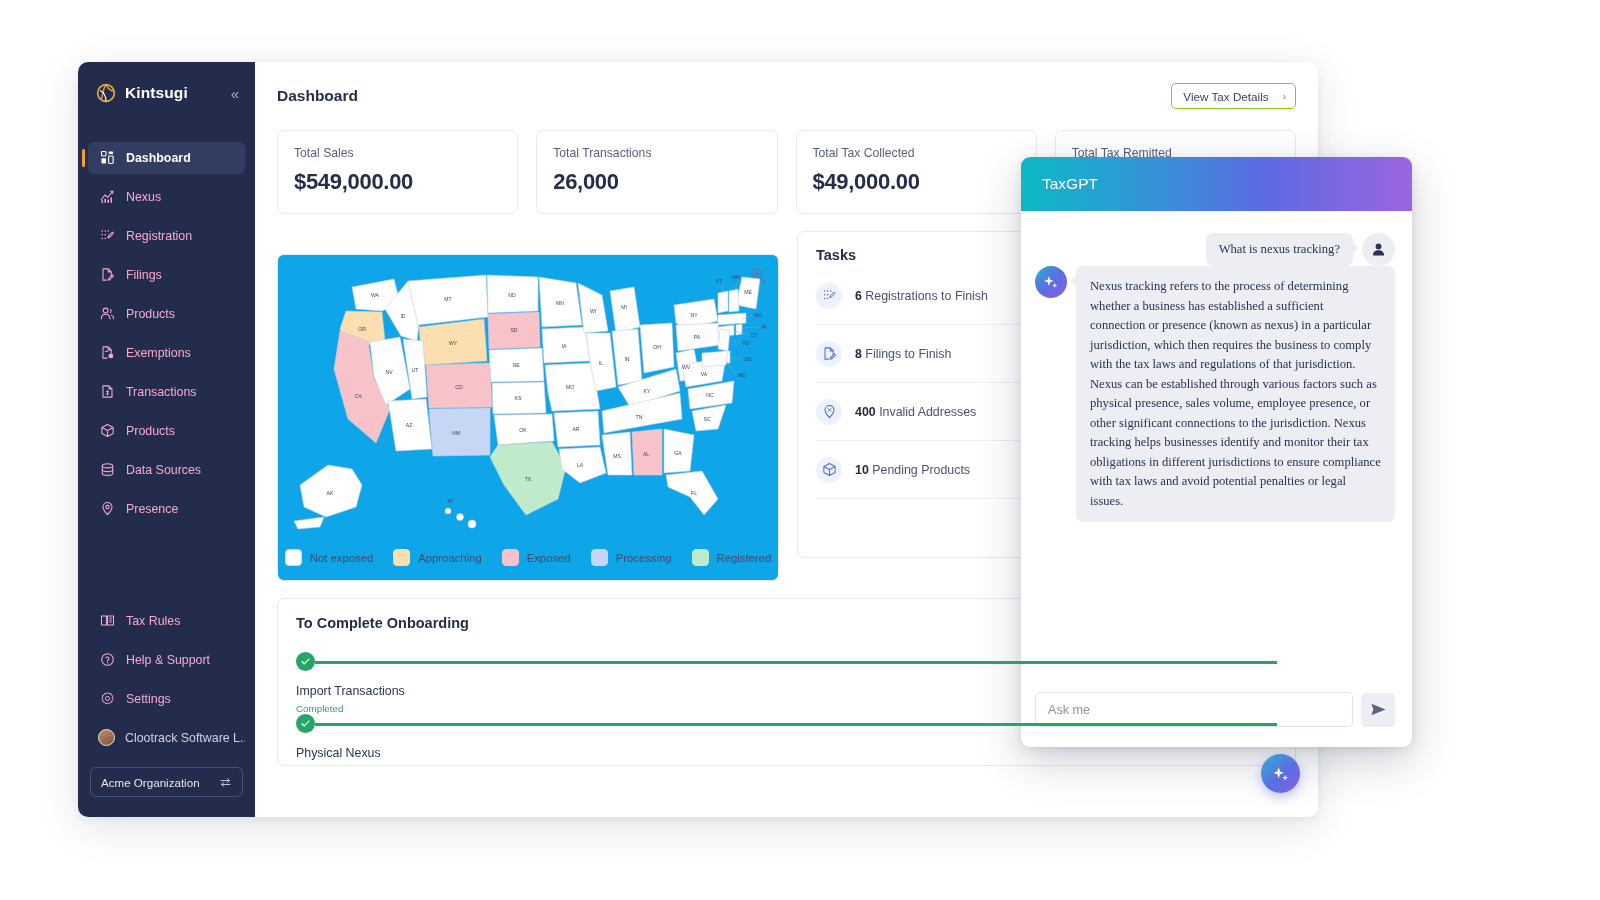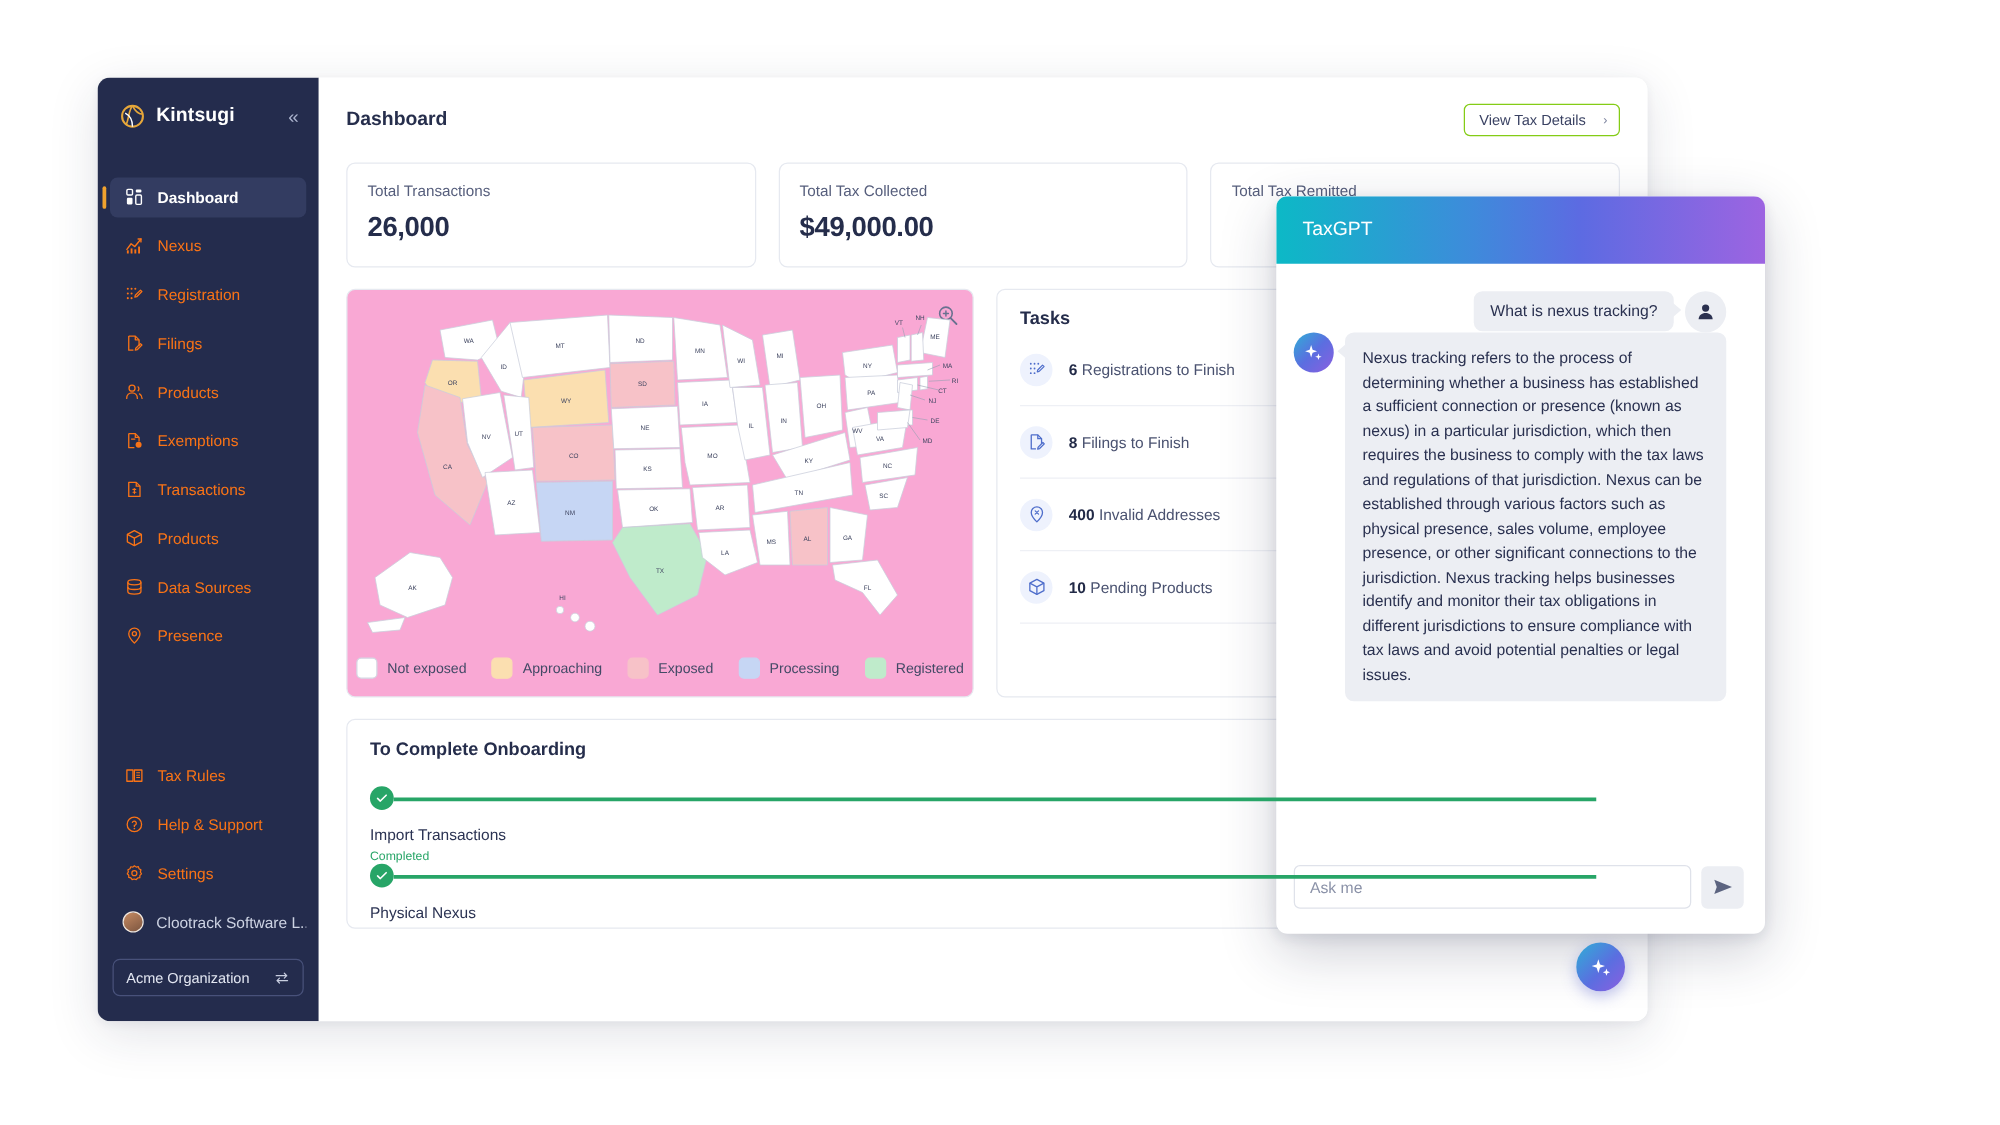--- a/index.html
+++ b/index.html
@@ -41,21 +41,21 @@
   }
   .collapse-btn {
     color: #aab2cc; font-size: 15px; line-height: 1;
     cursor: pointer; padding: 2px 2px;
   }
   .nav { margin-top: 14px; display: flex; flex-direction: column; }
   .nav-item {
     position: relative; display: flex; align-items: center;
     gap: 11px; height: 32px; margin: 3.5px 10px;
     padding-left: 12px; border-radius: 6px;
-    color: #f97316; font-size: 12.4px; cursor: pointer;
+    color: #f9a8d4; font-size: 12.4px; cursor: pointer;
   }
   .nav-item .ico { width: 15px; height: 15px; flex-shrink: 0; display: block; }
   .nav-item.active { background: #333C61; color: #ffffff; font-weight: 600; }
   .nav-item.active::before {
     content: ""; position: absolute; left: -6px; top: 7px;
     width: 3px; height: 18px; background: #F0A22E; border-radius: 2px;
   }
   .nav-spacer { flex: 1; }
   .nav-bottom { padding-bottom: 8px; display: flex; flex-direction: column; }
   .avatar-row {
@@ -102,21 +102,21 @@
     background: #fff; padding: 15px 16px 18px 16px; min-width: 0;
   }
   .kpi-label { font-size: 12.2px; color: #565E7C; margin-bottom: 9px; white-space: nowrap; }
   .kpi-value { font-size: 22px; font-weight: bold; color: #252D4B; letter-spacing: -.3px; white-space: nowrap; }
 
   
   .mid-row { display: flex; gap: 18px; margin-top: 17px; }
   .map-card {
     width: 502px; height: 327px; flex-shrink: 0;
     border: 1px solid #e6e9f0; border-radius: 7px;
-    background: #f9a8d4; position: relative; overflow: hidden;
+    background: #0ea5e9; position: relative; overflow: hidden; margin-top: 23px;
   }
   .map-zoom-icon {
     position: absolute; right: 11px; top: 11px;
     width: 18px; height: 18px; cursor: pointer; color: #6a7190;
   }
   .map-svg-wrap { position: absolute; left: 12px; top: 14px; width: 478px; height: 265px; }
   .legend {
     position: absolute; left: 0; right: 0; bottom: 14px;
     display: flex; align-items: center; justify-content: center; gap: 20px;
   }
@@ -186,21 +186,21 @@
     background: #ffffff; border-radius: 9px;
     box-shadow: 0 14px 44px rgba(30,36,70,0.22), 0 3px 10px rgba(30,36,70,0.10);
     display: flex; flex-direction: column; overflow: hidden;
   }
   .chat-header {
     height: 54px; flex-shrink: 0;
     background: linear-gradient(90deg,#0CB9C6 0%,#3E8BDB 40%,#5C6BE2 62%,#9D64E1 100%);
     display: flex; align-items: center; padding-left: 21px;
   }
   .chat-header-title { color: #ffffff; font-size: 15.5px; font-weight: normal; }
-  .chat-body { flex: 1; overflow: hidden; padding: 22px 31px 6px 14px; }
+  .chat-body { flex: 1; overflow: hidden; padding: 22px 17px 6px 14px; font-family: Liberation Serif, serif; }
   .msg-user { display: flex; justify-content: flex-end; align-items: flex-start; gap: 0; }
   .bubble-user {
     background: #eceef3; color: #2a3150; font-size: 12.6px;
     border-radius: 7px; padding: 9px 13px; position: relative;
     margin-right: 9px;
   }
   .bubble-user::after {
     content: ""; position: absolute; right: -6px; top: 9px;
     border-top: 6px solid transparent; border-bottom: 6px solid transparent;
     border-left: 7px solid #eceef3;
@@ -422,20 +422,24 @@
 
       <div class="topbar">
         <div class="page-title">Dashboard</div>
         <button class="view-tax-btn">
           <span>View Tax Details</span>
           <span class="chev">›</span>
         </button>
       </div>
 
       <div class="kpi-row">
+        <div class="kpi-card">
+          <div class="kpi-label">Total Sales</div>
+          <div class="kpi-value">$549,000.00</div>
+        </div>
         <div class="kpi-card">
           <div class="kpi-label">Total Transactions</div>
           <div class="kpi-value">26,000</div>
         </div>
         <div class="kpi-card">
           <div class="kpi-label">Total Tax Collected</div>
           <div class="kpi-value">$49,000.00</div>
         </div>
         <div class="kpi-card">
           <div class="kpi-label">Total Tax Remitted</div>

